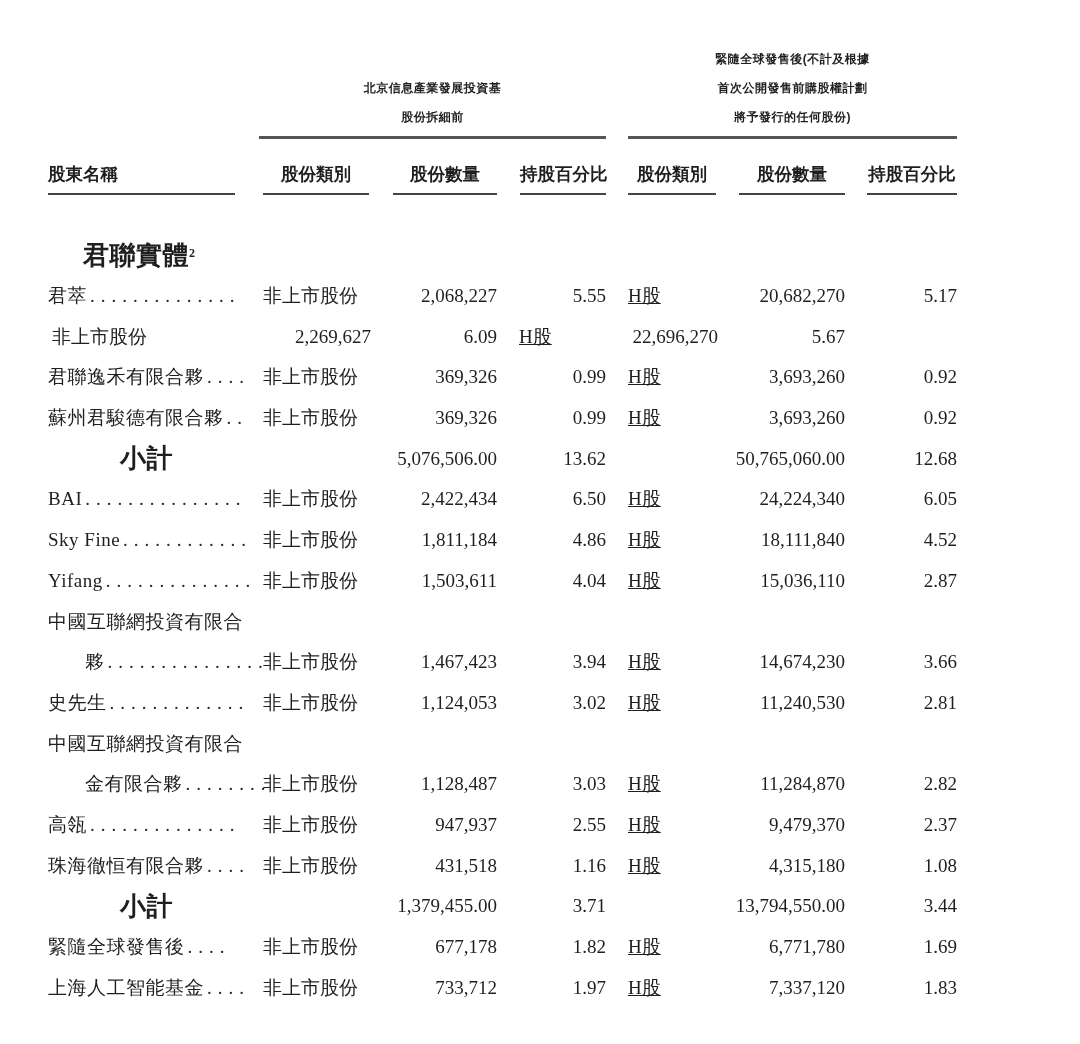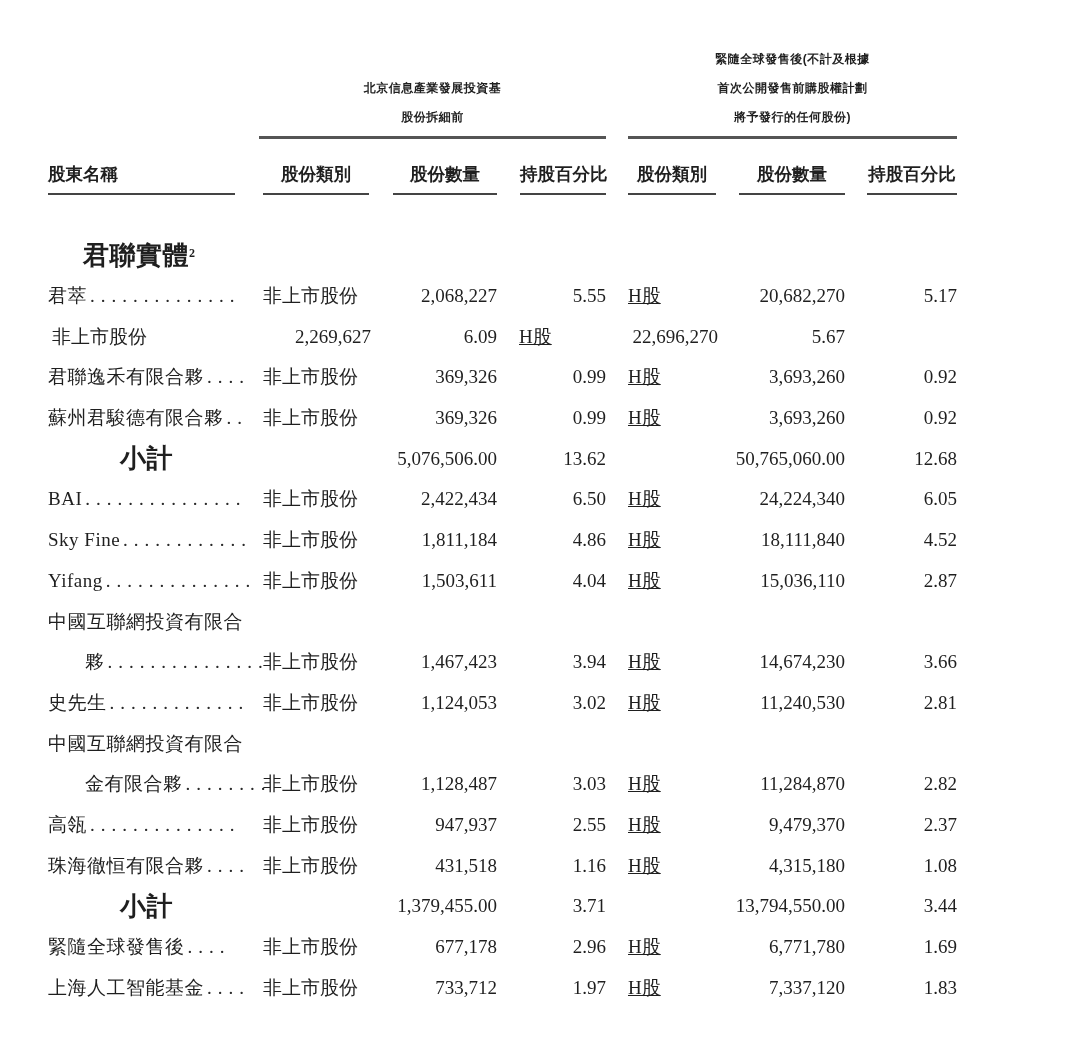--- a/index.html
+++ b/index.html
@@ -265,21 +265,21 @@
           <div class="c c-qty">1,379,455.00</div>
           <div class="c c-pct">3.71</div>
           <div class="c c-class2"></div>
           <div class="c c-qty">13,794,550.00</div>
           <div class="c c-pct">3.44</div>
         </div>
         <div class="trow data">
           <div class="c c-name"><span class="name-text">緊隨全球發售後</span><span class="dots">....</span></div>
           <div class="c c-class">非上市股份</div>
           <div class="c c-qty">677,178</div>
-          <div class="c c-pct">2.96</div>
+          <div class="c c-pct">1.82</div>
           <div class="c c-class2">H股</div>
           <div class="c c-qty">6,771,780</div>
           <div class="c c-pct">1.69</div>
         </div>
         <div class="trow data">
           <div class="c c-name"><span class="name-text">上海人工智能基金</span><span class="dots">....</span></div>
           <div class="c c-class">非上市股份</div>
           <div class="c c-qty">733,712</div>
           <div class="c c-pct">1.97</div>
           <div class="c c-class2">H股</div>

